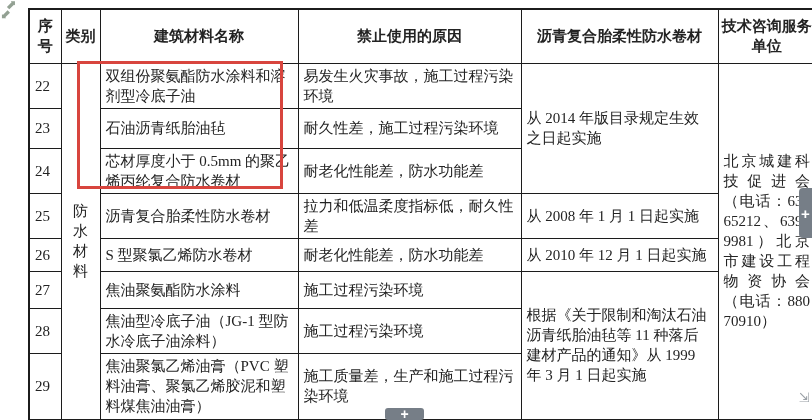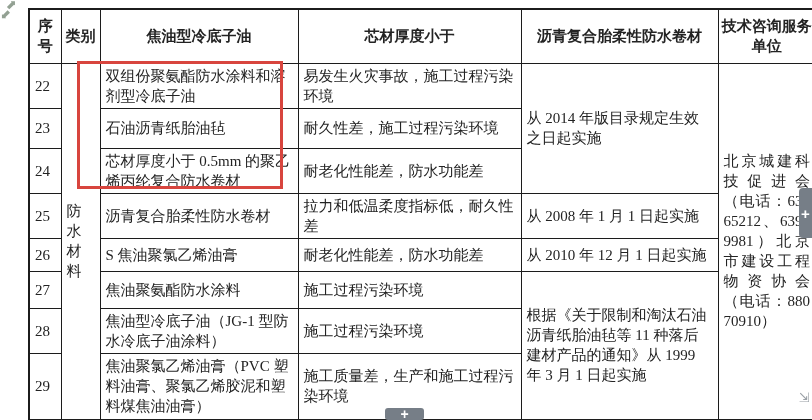--- a/index.html
+++ b/index.html
@@ -14,21 +14,21 @@
   .doc-table td, .doc-table th {
     border:1px solid #1c1c1c;
     font-size:15px; line-height:1.34;
     vertical-align:middle;
     padding:2px 5px;
     font-weight:normal;
   }
   .doc-table th { font-weight:bold; text-align:center; padding:4px 2px; }
   .doc-table { border:2px solid #1c1c1c; }
   .num-cell { text-align:left; font-family:"Liberation Serif","DejaVu Serif",serif; }
-  .cat-cell { padding:2px 9px; line-height:1.55;margin-top:12px; }
+  .cat-cell { text-align:center; padding:2px 9px; line-height:1.55;margin-top:12px; }
   .svc-cell { text-align:justify; text-justify:inter-character; padding:2px 6px; line-height:1.6; word-break:break-all; }
   .basis-cell { padding:2px 6px; }
 
   
   .highlight-box {
     position:absolute; left:77px; top:61px; width:206px; height:128px;
     border:3px solid #d8453e; pointer-events:none;
   }
 
   
@@ -58,22 +58,22 @@
       <col style="width:39px">
       <col style="width:198px">
     <col style="width:223px">
       <col style="width:197px">
       <col style="width:98px">
   </colgroup>
   <tbody>
       <tr style="height:54px">
     <th>序号</th>
     <th>类别</th>
-    <th>焦油型冷底子油</th>
-    <th>芯材厚度小于</th>
+    <th>建筑材料名称</th>
+    <th>禁止使用的原因</th>
     <th>沥青复合胎柔性防水卷材</th>
     <th>技术咨询服务单位</th>
   </tr>
   <tr style="height:42px">
     <td class="num-cell">22</td>
     <td class="cat-cell" rowspan="8">防水材料</td>
     <td>双组份聚氨酯防水涂料和溶剂型冷底子油</td>
     <td>易发生火灾事故，施工过程污染环境</td>
     <td class="basis-cell" rowspan="3">从 2014 年版目录规定生效之日起实施</td>
     <td class="svc-cell" rowspan="8">北京城建科技促进会（电话：63965212、63969981）北京市建设工程物资协会（电话：88070910）</td>
@@ -89,21 +89,21 @@
     <td>耐老化性能差，防水功能差</td>
   </tr>
   <tr style="height:45px">
     <td class="num-cell">25</td>
     <td>沥青复合胎柔性防水卷材</td>
     <td>拉力和低温柔度指标低，耐久性差</td>
     <td class="basis-cell">从 2008 年 1 月 1 日起实施</td>
   </tr>
   <tr style="height:33px">
     <td class="num-cell">26</td>
-    <td>S 焦油聚氯乙烯油膏</td>
+    <td>S 型聚氯乙烯防水卷材</td>
     <td>耐老化性能差，防水功能差</td>
     <td class="basis-cell">从 2010 年 12 月 1 日起实施</td>
   </tr>
   <tr style="height:37px">
     <td class="num-cell">27</td>
     <td>焦油聚氨酯防水涂料</td>
     <td>施工过程污染环境</td>
     <td class="basis-cell" rowspan="3">根据《关于限制和淘汰石油沥青纸胎油毡等 11 种落后建材产品的通知》从 1999 年 3 月 1 日起实施</td>
   </tr>
   <tr style="height:43px">

